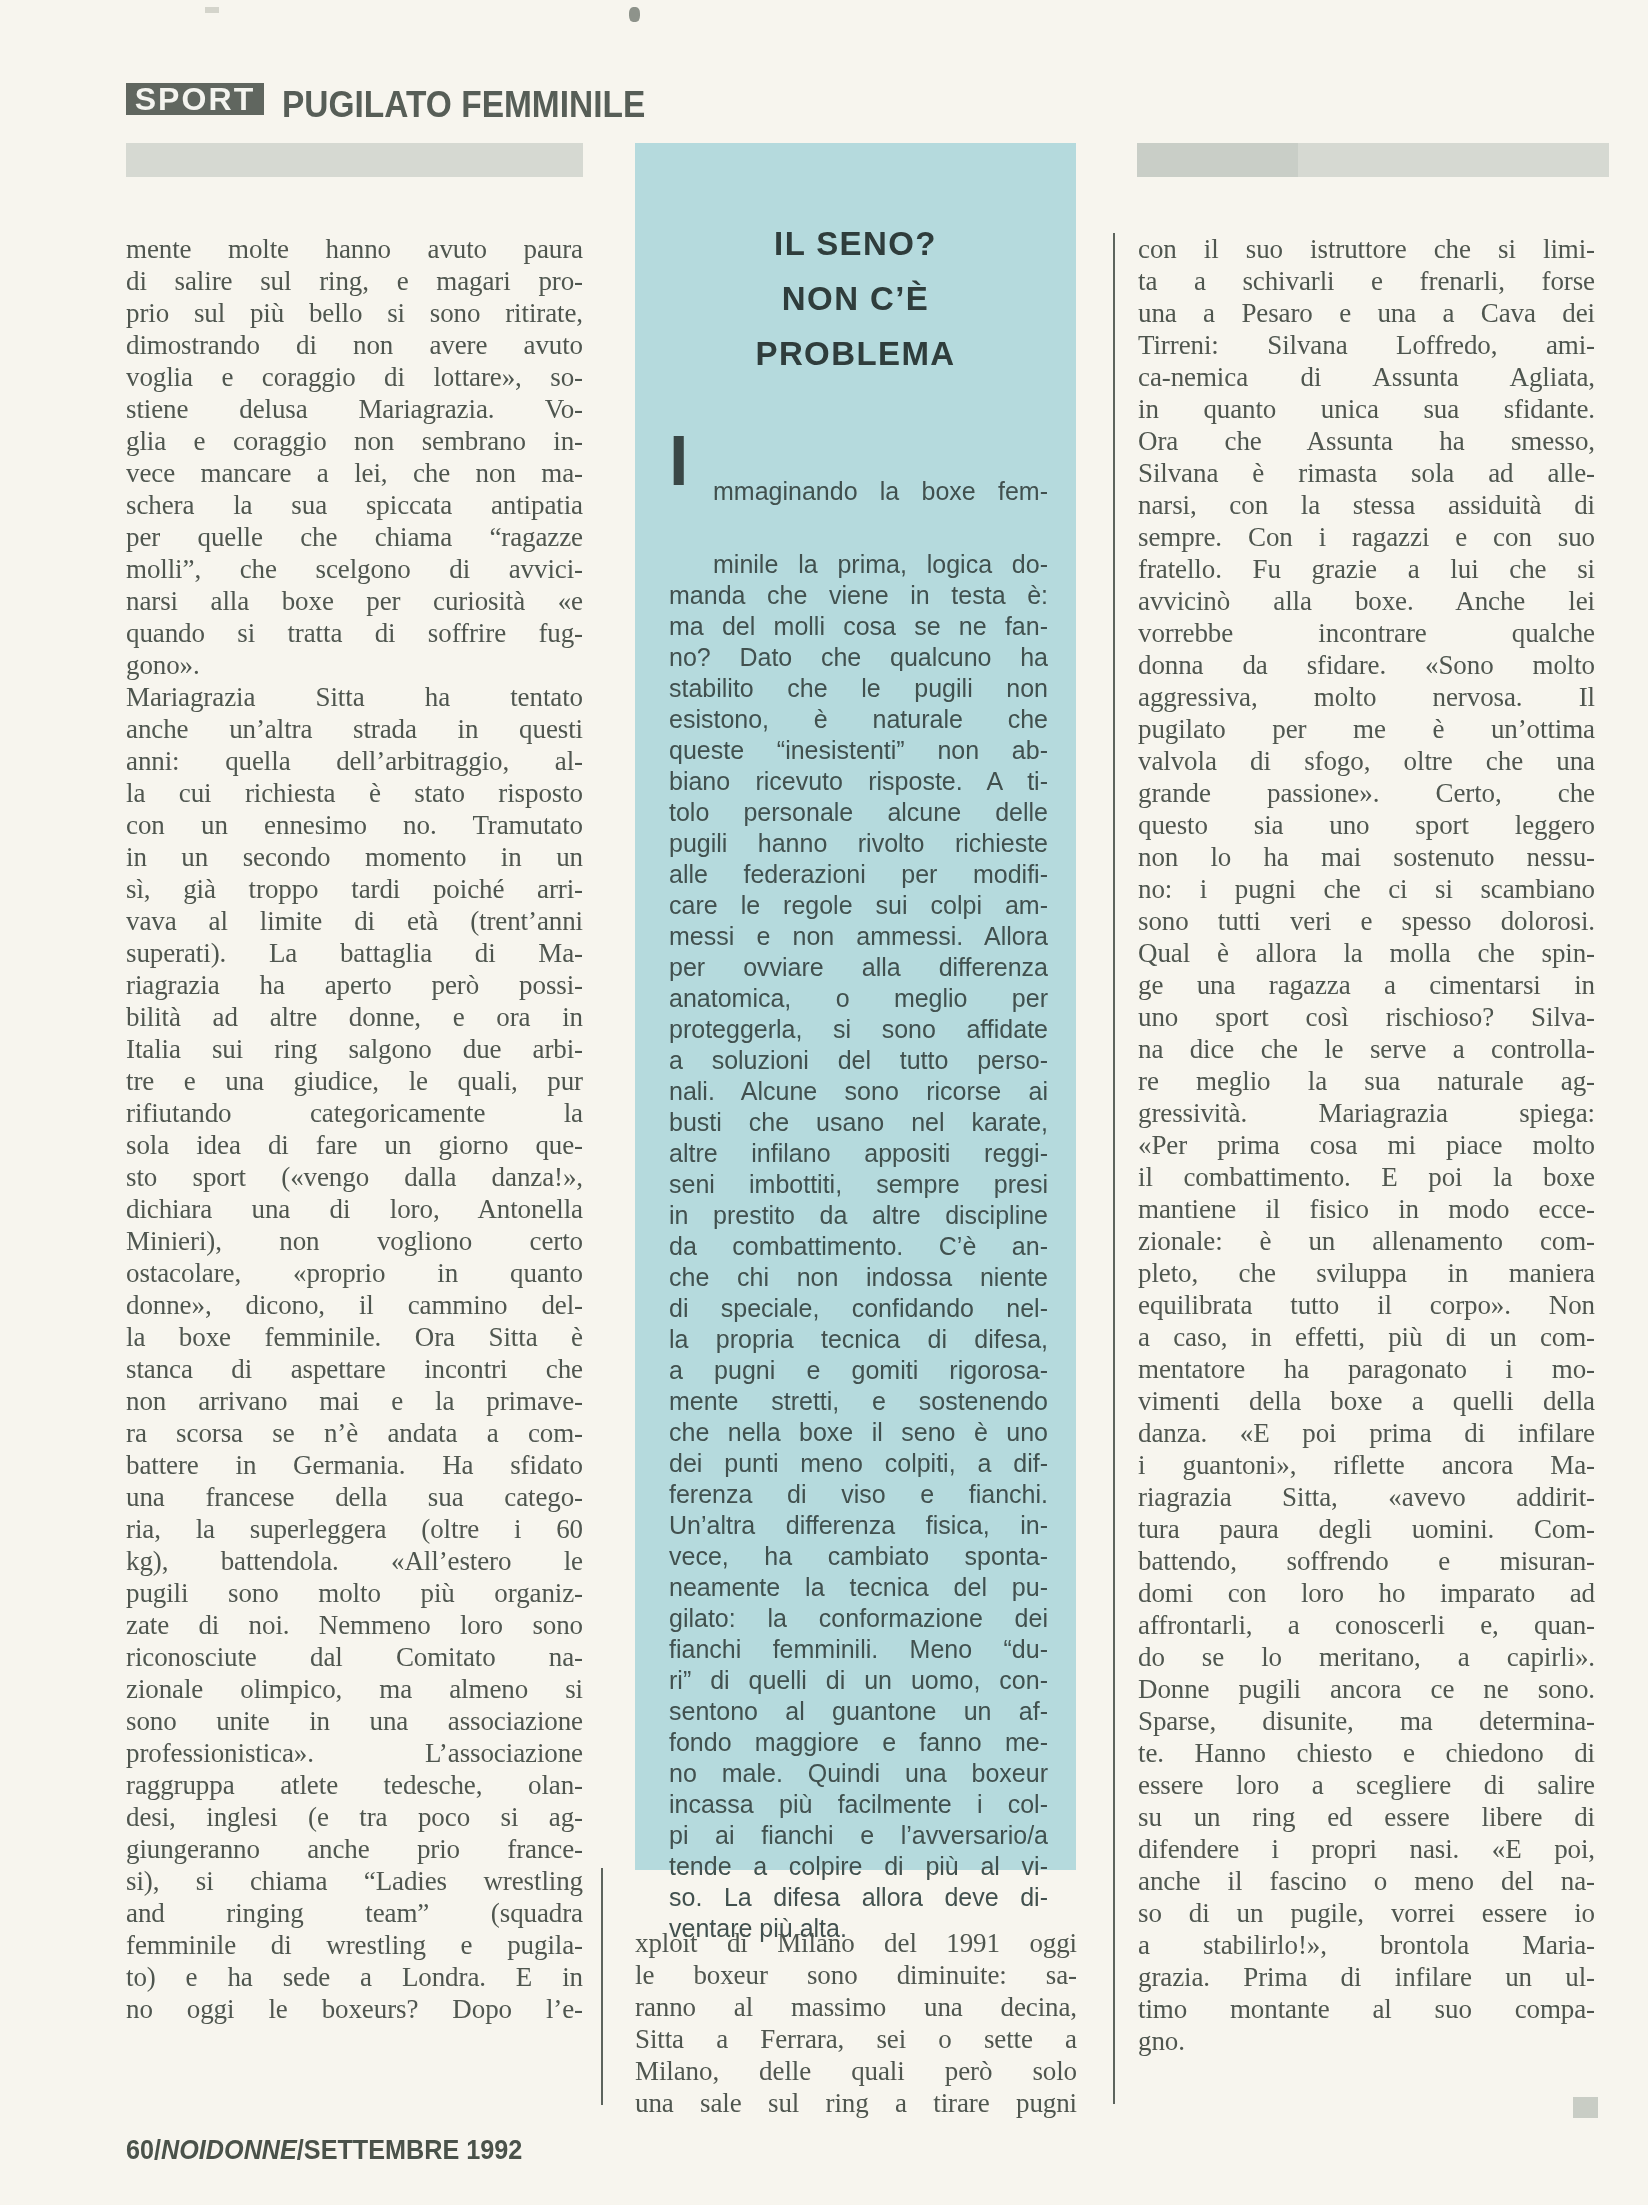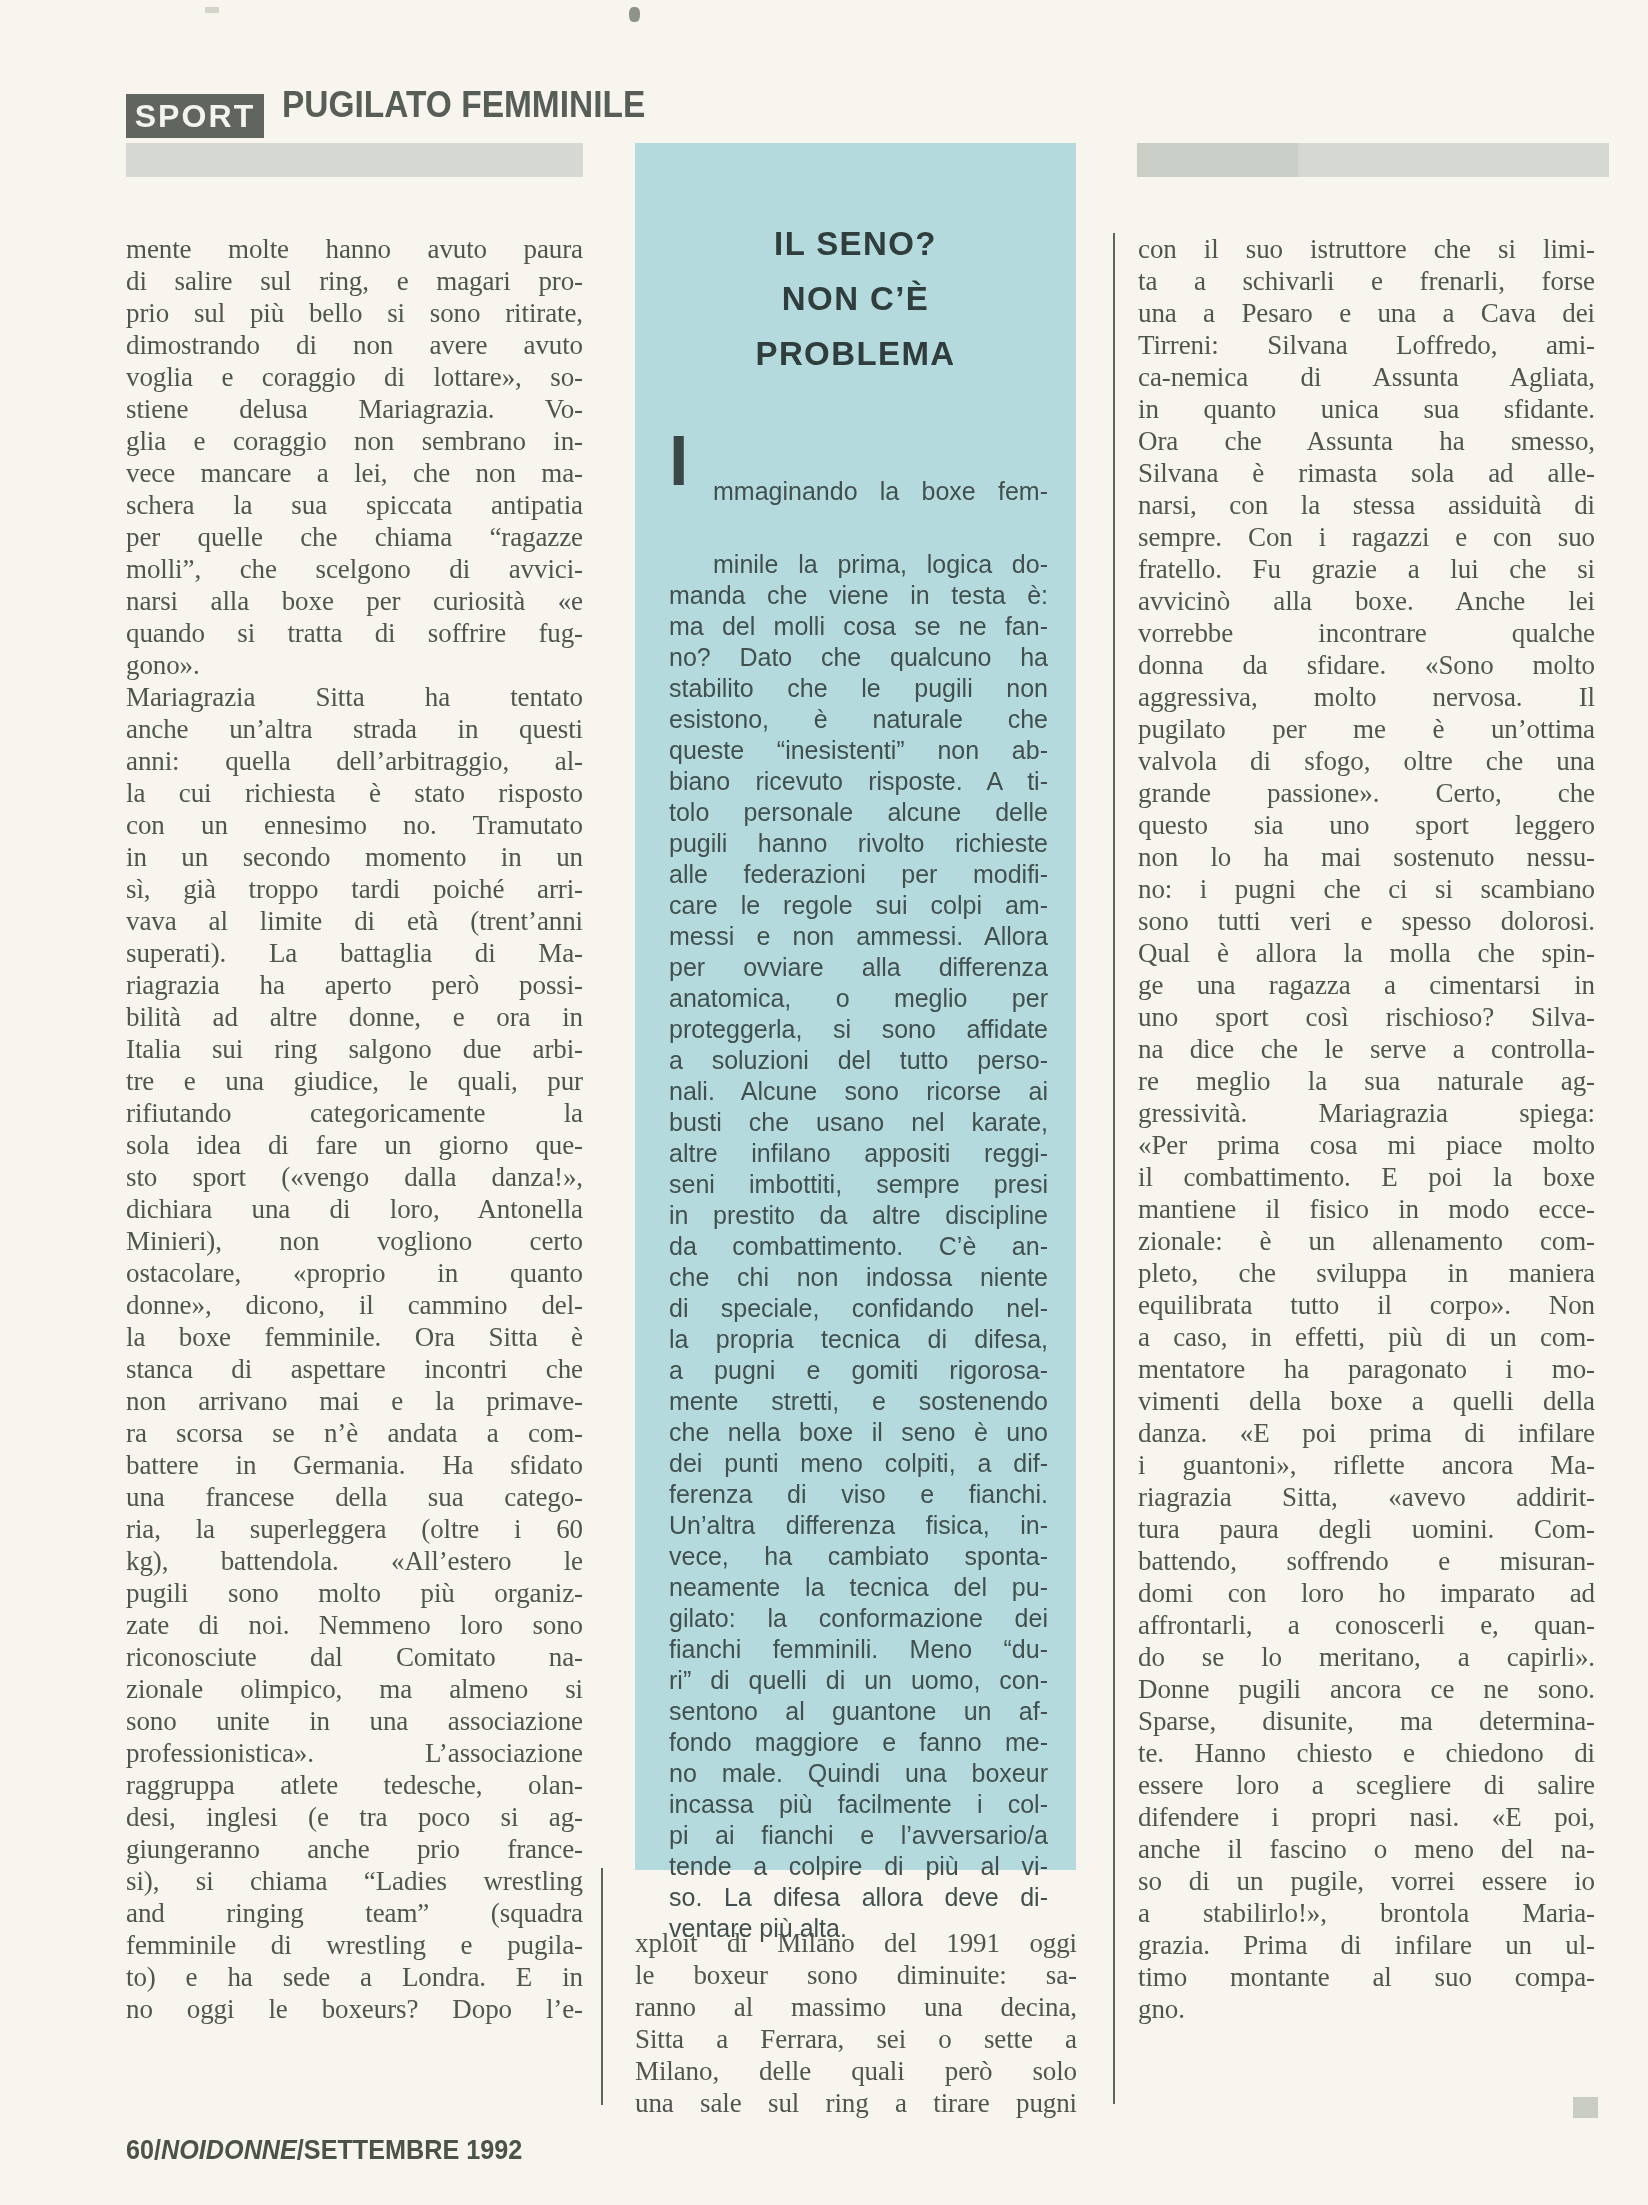--- a/index.html
+++ b/index.html
@@ -9,21 +9,21 @@
   }
   html,body{margin:0;padding:0;}
   body{background:var(--page-bg);}
   .page{position:relative;width:1649px;height:2205px;background:var(--page-bg);overflow:hidden;
         font-family:"Liberation Serif",serif;}
   .speck{position:absolute;}
   .speck.s1{left:205px;top:7px;width:14px;height:6.3px;background:#d4d4cb;}
   .speck.s2{left:629px;top:7px;width:10.5px;height:15.4px;background:#8e938b;border-radius:40%;}
 
   
-  .kicker{position:absolute;left:126px;top:94px;width:138px;height:44px;background:var(--badge-bg);
+  .kicker{position:absolute;left:126px;top:83px;width:138px;height:32px;background:var(--badge-bg);
           color:var(--badge-text);font-family:"Liberation Sans",sans-serif;font-weight:bold;
           font-size:32px;letter-spacing:2.1px;display:flex;align-items:center;justify-content:center;}
   .rubric{position:absolute;left:282px;top:83px;height:44px;display:flex;align-items:center;
           font-family:"Liberation Sans",sans-serif;font-weight:bold;font-size:36px;color:#575e57;
           letter-spacing:0px;transform:scaleX(.93);transform-origin:left center;white-space:nowrap;}
   .bar{position:absolute;top:143px;height:34px;background:var(--bar-gray);}
   .bar-left{left:126px;width:457px;}
   .bar-right{left:1137px;width:472px;}
   .bar-dark{position:absolute;left:0;top:0;width:161px;height:100%;background:var(--bar-gray-dark);}
 
@@ -249,20 +249,21 @@
       <div class="tline">riagrazia Sitta, «avevo addirit-</div>
       <div class="tline">tura paura degli uomini. Com-</div>
       <div class="tline">battendo, soffrendo e misuran-</div>
       <div class="tline">domi con loro ho imparato ad</div>
       <div class="tline">affrontarli, a conoscerli e, quan-</div>
       <div class="tline">do se lo meritano, a capirli».</div>
       <div class="tline">Donne pugili ancora ce ne sono.</div>
       <div class="tline">Sparse, disunite, ma determina-</div>
       <div class="tline">te. Hanno chiesto e chiedono di</div>
       <div class="tline">essere loro a scegliere di salire</div>
+      <div class="tline">su un ring ed essere libere di</div>
       <div class="tline">difendere i propri nasi. «E poi,</div>
       <div class="tline">anche il fascino o meno del na-</div>
       <div class="tline">so di un pugile, vorrei essere io</div>
       <div class="tline">a stabilirlo!», brontola Maria-</div>
       <div class="tline">grazia. Prima di infilare un ul-</div>
       <div class="tline">timo montante al suo compa-</div>
       <div class="tline plain">gno.</div>
     </section>
 
   <footer class="footer">

